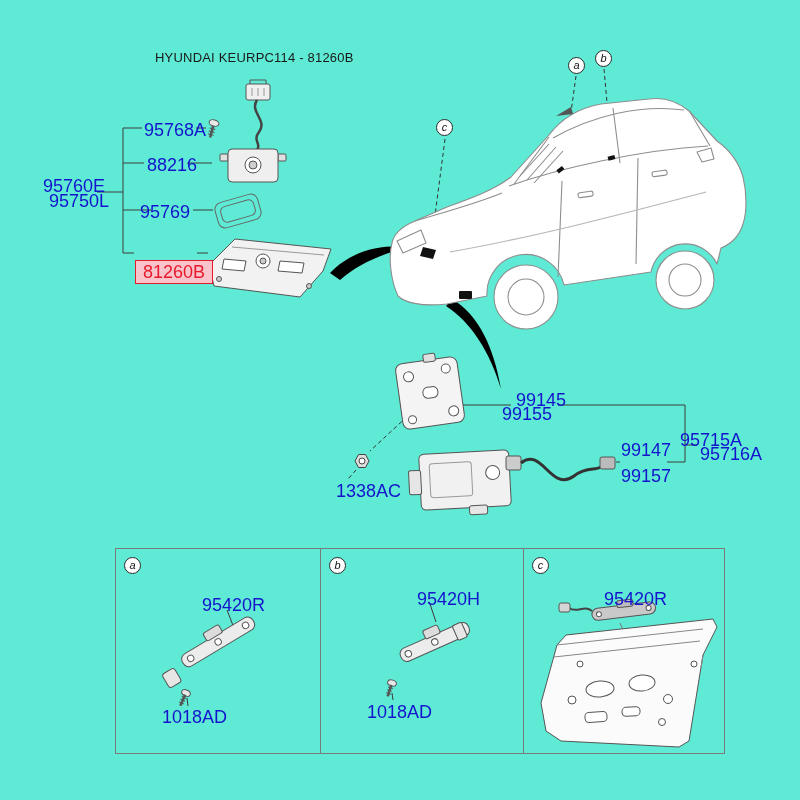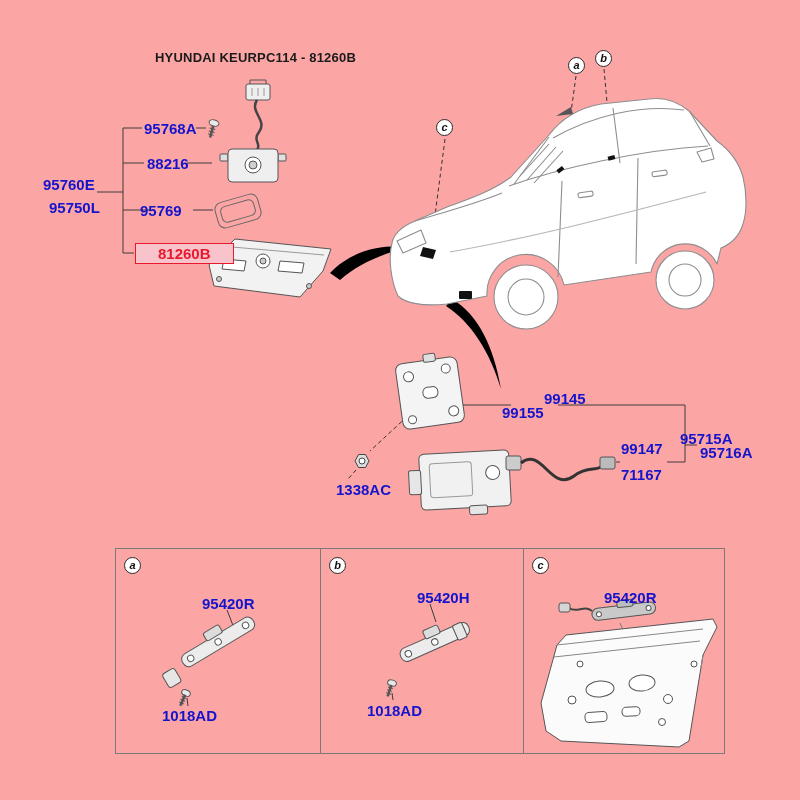--- a/index.html
+++ b/index.html
@@ -1,21 +1,21 @@
 <!DOCTYPE html>
 <html style="--label_blue: #1414cc; --highlight_red: #e8192c; --highlight_bg: #f8c3ca;"><head>
 <meta charset="utf-8">
 <style>
   html,body{margin:0;padding:0;background:#fff;}
   body{font-family:"Liberation Sans", sans-serif;}
-  .stage{position:relative;width:800px;height:800px;background:#fca5a5;overflow:hidden;font-weight:bold;}
+  .stage{position:relative;width:800px;height:800px;background:#5eead4;overflow:hidden;}
   .art{position:absolute;left:0;top:0;}
   .title{position:absolute;left:155px;top:50px;font-size:13px;color:#1a1a1a;letter-spacing:.2px;white-space:nowrap;}
-  .plabel{position:absolute;font-size:15px;line-height:1;color:var(--label_blue,#1414cc);white-space:nowrap;}
-  .plabel.hl{color:var(--highlight_red,#e8192c);background:var(--highlight_bg,#f8c3ca);border:1.5px solid var(--highlight_red,#e8192c);padding:2px 22px;}
+  .plabel{position:absolute;font-size:18px;line-height:1;color:var(--label_blue,#1414cc);white-space:nowrap;}
+  .plabel.hl{color:var(--highlight_red,#e8192c);background:var(--highlight_bg,#f8c3ca);border:1.5px solid var(--highlight_red,#e8192c);padding:2px 7px;margin-top:17px;}
   .callout{position:absolute;width:17px;height:17px;box-sizing:border-box;border:1.3px solid #2a2a2a;border-radius:50%;background:#fff;display:flex;align-items:center;justify-content:center;font-size:11px;font-style:italic;color:#111;line-height:1;}
   .tbox{position:absolute;border:1.2px solid #7a7a7a;box-sizing:border-box;}
   .tdiv{position:absolute;width:1.2px;background:#7a7a7a;}
 </style>
 </head>
 <body>
 
 <div class="stage">
 
   <svg class="art" width="800" height="800" viewBox="0 0 800 800">
@@ -177,29 +177,29 @@
       <circle cx="580" cy="664" r="3" fill="#fff"></circle>
       <circle cx="694" cy="664" r="3" fill="#fff"></circle>
     </g>
   </svg>
 
   <div class="title">HYUNDAI KEURPC114 - 81260B</div>
 
   <span class="plabel" style="left:144px;top:121px">95768A</span>
   <span class="plabel" style="left:147px;top:156px">88216</span>
   <span class="plabel" style="left:43px;top:177px">95760E</span>
-  <span class="plabel" style="left:49px;top:200px">95750L</span>
+  <span class="plabel" style="left:49px;top:192px">95750L</span>
   <span class="plabel" style="left:140px;top:203px">95769</span>
   <span class="plabel hl" style="left:135px;top:243px">81260B</span>
 
-  <span class="plabel" style="left:544px;top:391px">99145</span>
+  <span class="plabel" style="left:516px;top:391px">99145</span>
   <span class="plabel" style="left:502px;top:405px">99155</span>
   <span class="plabel" style="left:336px;top:482px">1338AC</span>
   <span class="plabel" style="left:621px;top:441px">99147</span>
-  <span class="plabel" style="left:621px;top:467px">71167</span>
+  <span class="plabel" style="left:621px;top:467px">99157</span>
   <span class="plabel" style="left:680px;top:431px">95715A</span>
   <span class="plabel" style="left:700px;top:445px">95716A</span>
 
   <span class="callout" style="left:568px;top:57px">a</span>
   <span class="callout" style="left:595px;top:50px">b</span>
   <span class="callout" style="left:436px;top:119px">c</span>
 
   <div class="tbox" style="left:115px;top:548px;width:610px;height:206px"></div>
   <div class="tdiv" style="left:320px;top:548px;height:206px"></div>
   <div class="tdiv" style="left:523px;top:548px;height:206px"></div>

